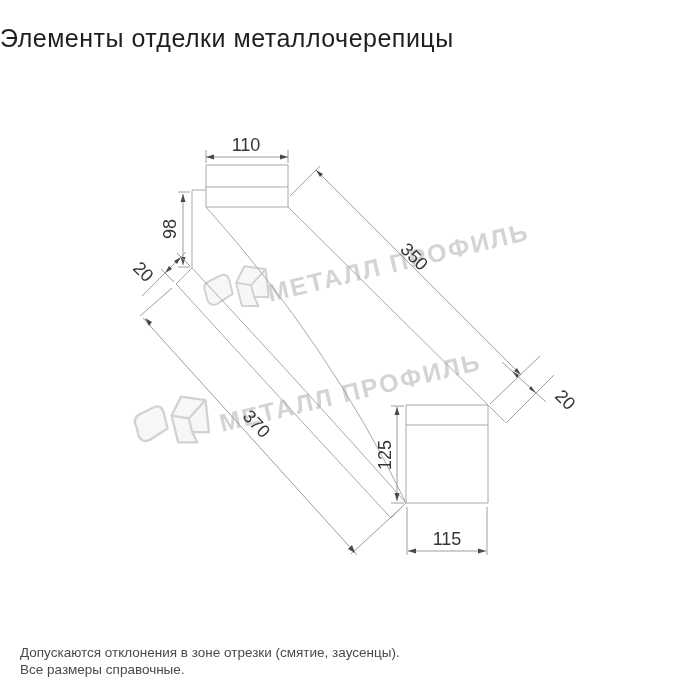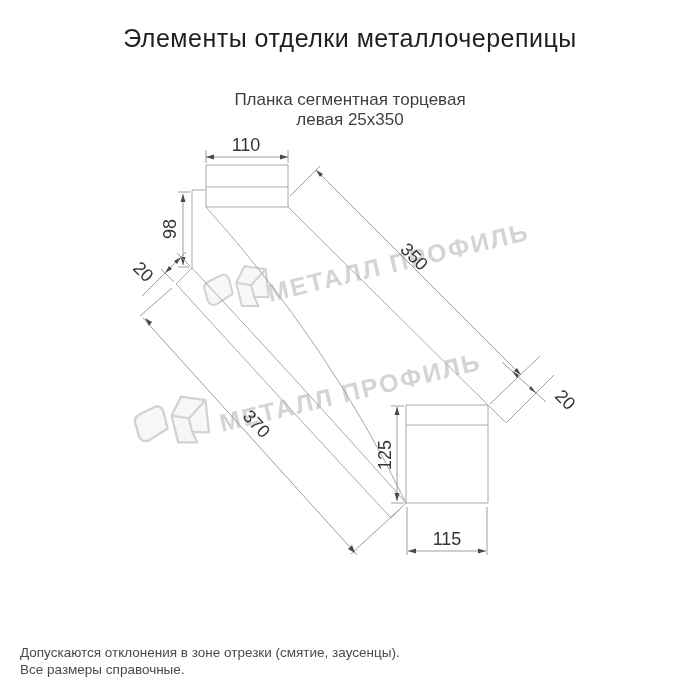--- a/index.html
+++ b/index.html
@@ -1,41 +1,37 @@
 <!DOCTYPE html>
 <html><head>
 <meta charset="utf-8">
 <style>
   html,body{margin:0;padding:0;background:#ffffff;}
   .page{position:relative;width:700px;height:700px;background:#ffffff;overflow:hidden;
         font-family:"Liberation Sans", sans-serif;}
-  .title{position:absolute;top:24px;left:0;width:700px;text-align:center;
+  .title{position:absolute;top:24px;left:0;width:700px;text-align:left;
          font-size:25px;color:#1f1f1f;letter-spacing:0.5px;}
   .subtitle{position:absolute;top:90px;left:0;width:700px;text-align:center;
             font-size:17px;color:#3f3f3f;line-height:20px;}
   .footer{position:absolute;left:20px;bottom:22px;font-size:13.5px;color:#4a4a4a;line-height:17px;}
   svg text{font-family:"Liberation Sans", sans-serif;}
   .dim-label{font-size:18px;fill:#353535;}
   .wm-text{font-size:25px;font-weight:bold;fill:#d4d4d4;letter-spacing:2px;}
   .lines path, .lines line{stroke:#a9a9a9;stroke-width:1;fill:none;}
   .dims path, .dims line{stroke:#9d9d9d;stroke-width:1;fill:none;}
   .dims polygon{fill:#4a4a4a;stroke:none;}
   .logo path{stroke:#d2d2d2;stroke-width:2;fill:#f7f7f7;stroke-linejoin:round;}
 </style>
 </head>
 <body>
 
 <div class="page">
 
   <div class="title">Элементы отделки металлочерепицы</div>
 
-  <div class="subtitle">
-    <div>Планка сегментная торцевая</div>
-    <div>левая 25х350</div>
-  </div>
 
   <svg width="700" height="700" viewBox="0 0 700 700" style="position:absolute;left:0;top:0;">
 
     <g>
       <g class="logo" transform="translate(240,290) rotate(-14)">
         <path d="M-34,-6 Q-36,-14 -28,-16 L-14,-19 Q-8,-19 -8,-12 L-8,2 L-26,8 Q-33,9 -34,2 Z"></path>
         <path d="M-2,-8 L10,-22 L30,-14 L26,14 L12,10 L14,20 L-2,16 Z"></path>
         <path d="M-2,-8 L12,-2 L30,-14 M12,-2 L12,10"></path>
       </g>
       <text class="wm-text" x="270" y="302" transform="rotate(-13.5,270,302)">МЕТАЛЛ ПРОФИЛЬ</text>

